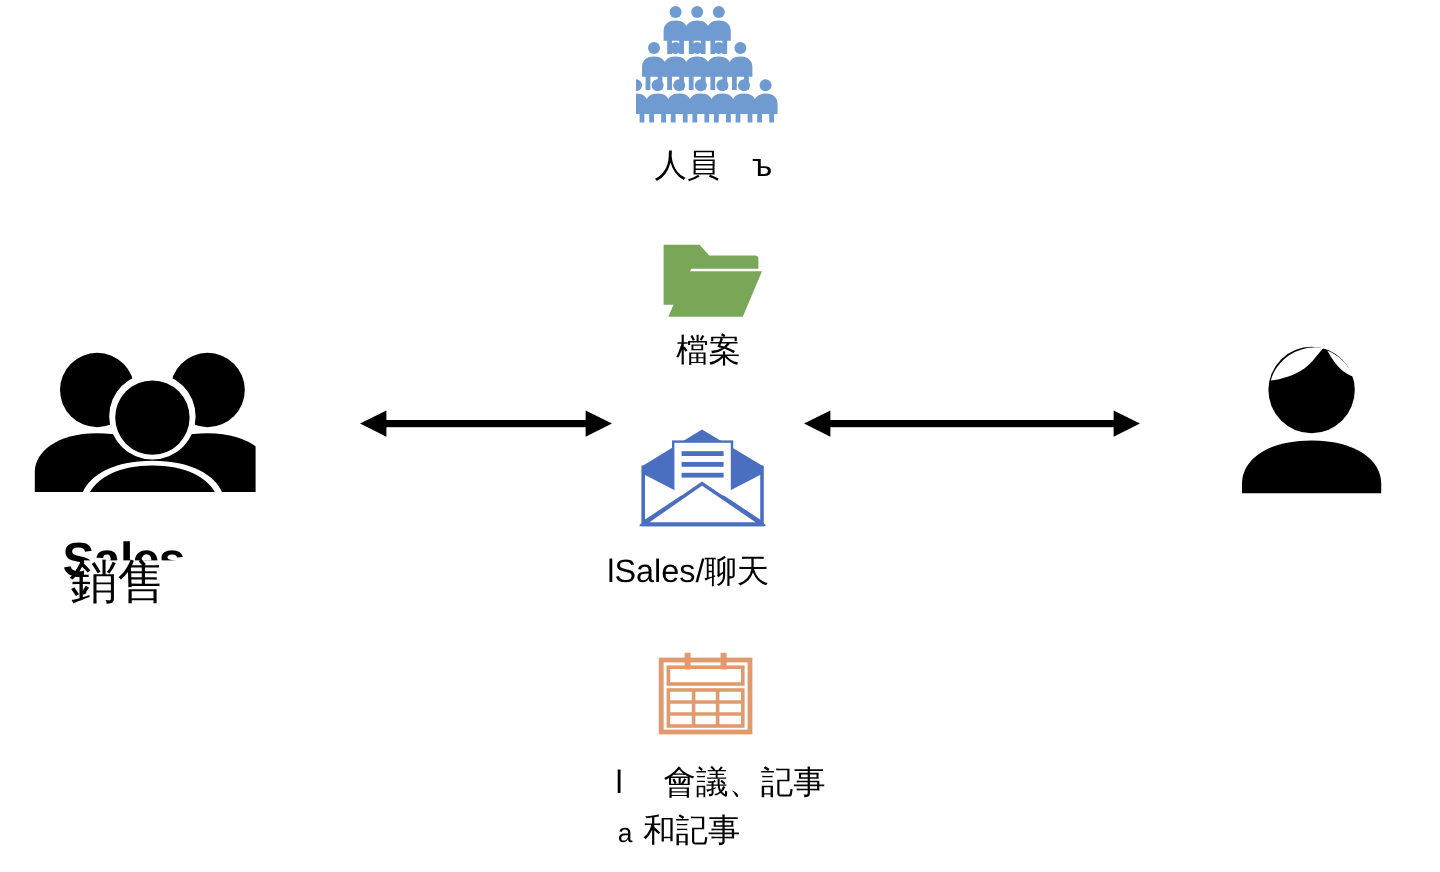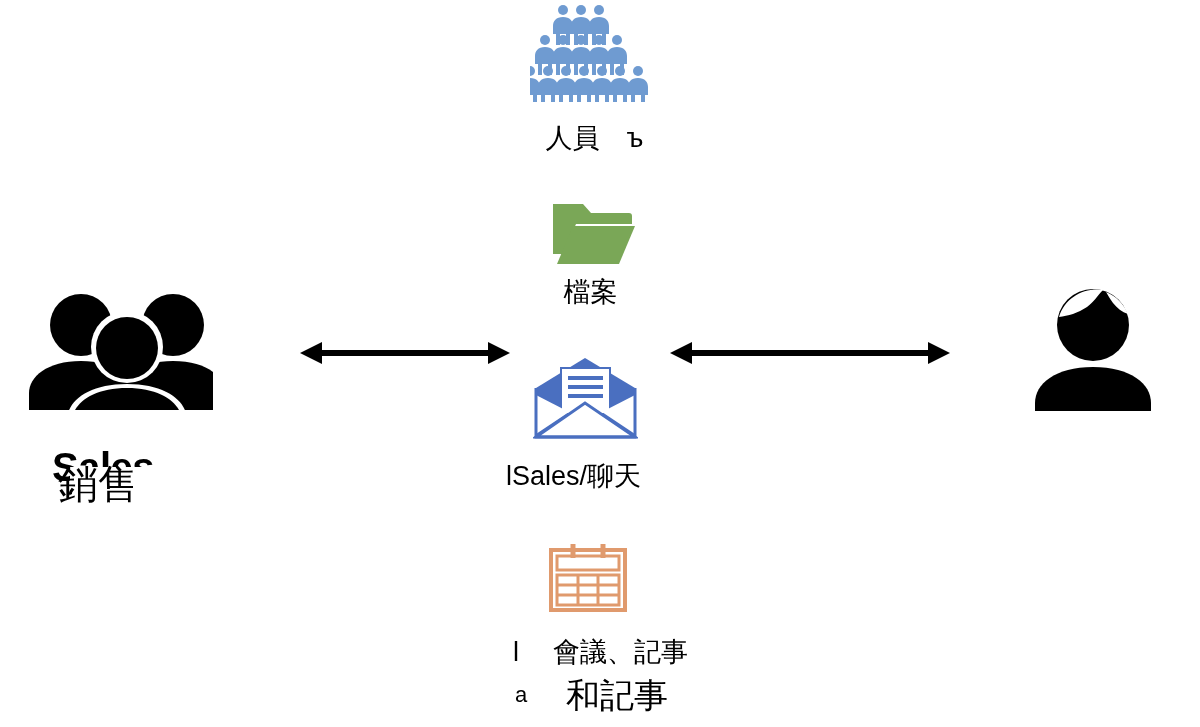--- a/index.html
+++ b/index.html
@@ -173,21 +173,21 @@
           <line x1="10" y1="43" x2="72" y2="43" stroke-width="3"></line>
           <line x1="10" y1="53" x2="72" y2="53" stroke-width="3"></line>
           <line x1="31" y1="33" x2="31" y2="63" stroke-width="3"></line>
           <line x1="51" y1="33" x2="51" y2="63" stroke-width="3"></line>
         </g>
       </svg>
     </div>
     <div class="label label-cn" style="left:30px; top:103px; width:12px; overflow:hidden;">l</div>
     <div class="label label-cn" style="left:38px; top:103px; width:170px; text-align:right;">會議、記事</div>
     <div class="label label-cn" style="left:32px; top:148px; width:18px; overflow:hidden; font-size:22px;">a</div>
-    <div class="label label-cn" style="left:56px; top:143px; width:160px; text-align:left; font-size:34px;margin-left:30px;">和記事</div>
+    <div class="label label-cn" style="left:56px; top:143px; width:160px; text-align:left; font-size:27px;">和記事</div>
   </div>
 
   <div class="node" style="left:10px; top:275px; width:240px; height:250px;">
     <div class="icon-wrap" style="left:8px; top:10px; width:195px; height:125px;">
       <svg width="195" height="125" viewBox="0 0 195 125" xmlns="http://www.w3.org/2000/svg">
         <g fill="#000000">
 
           <circle cx="63" cy="40" r="31"></circle>
           <path d="M63 76 c-34 0 -52 16 -52 32 l0 26 l104 0 l0 -26 c0 -16 -18 -32 -52 -32 z"></path>
 

